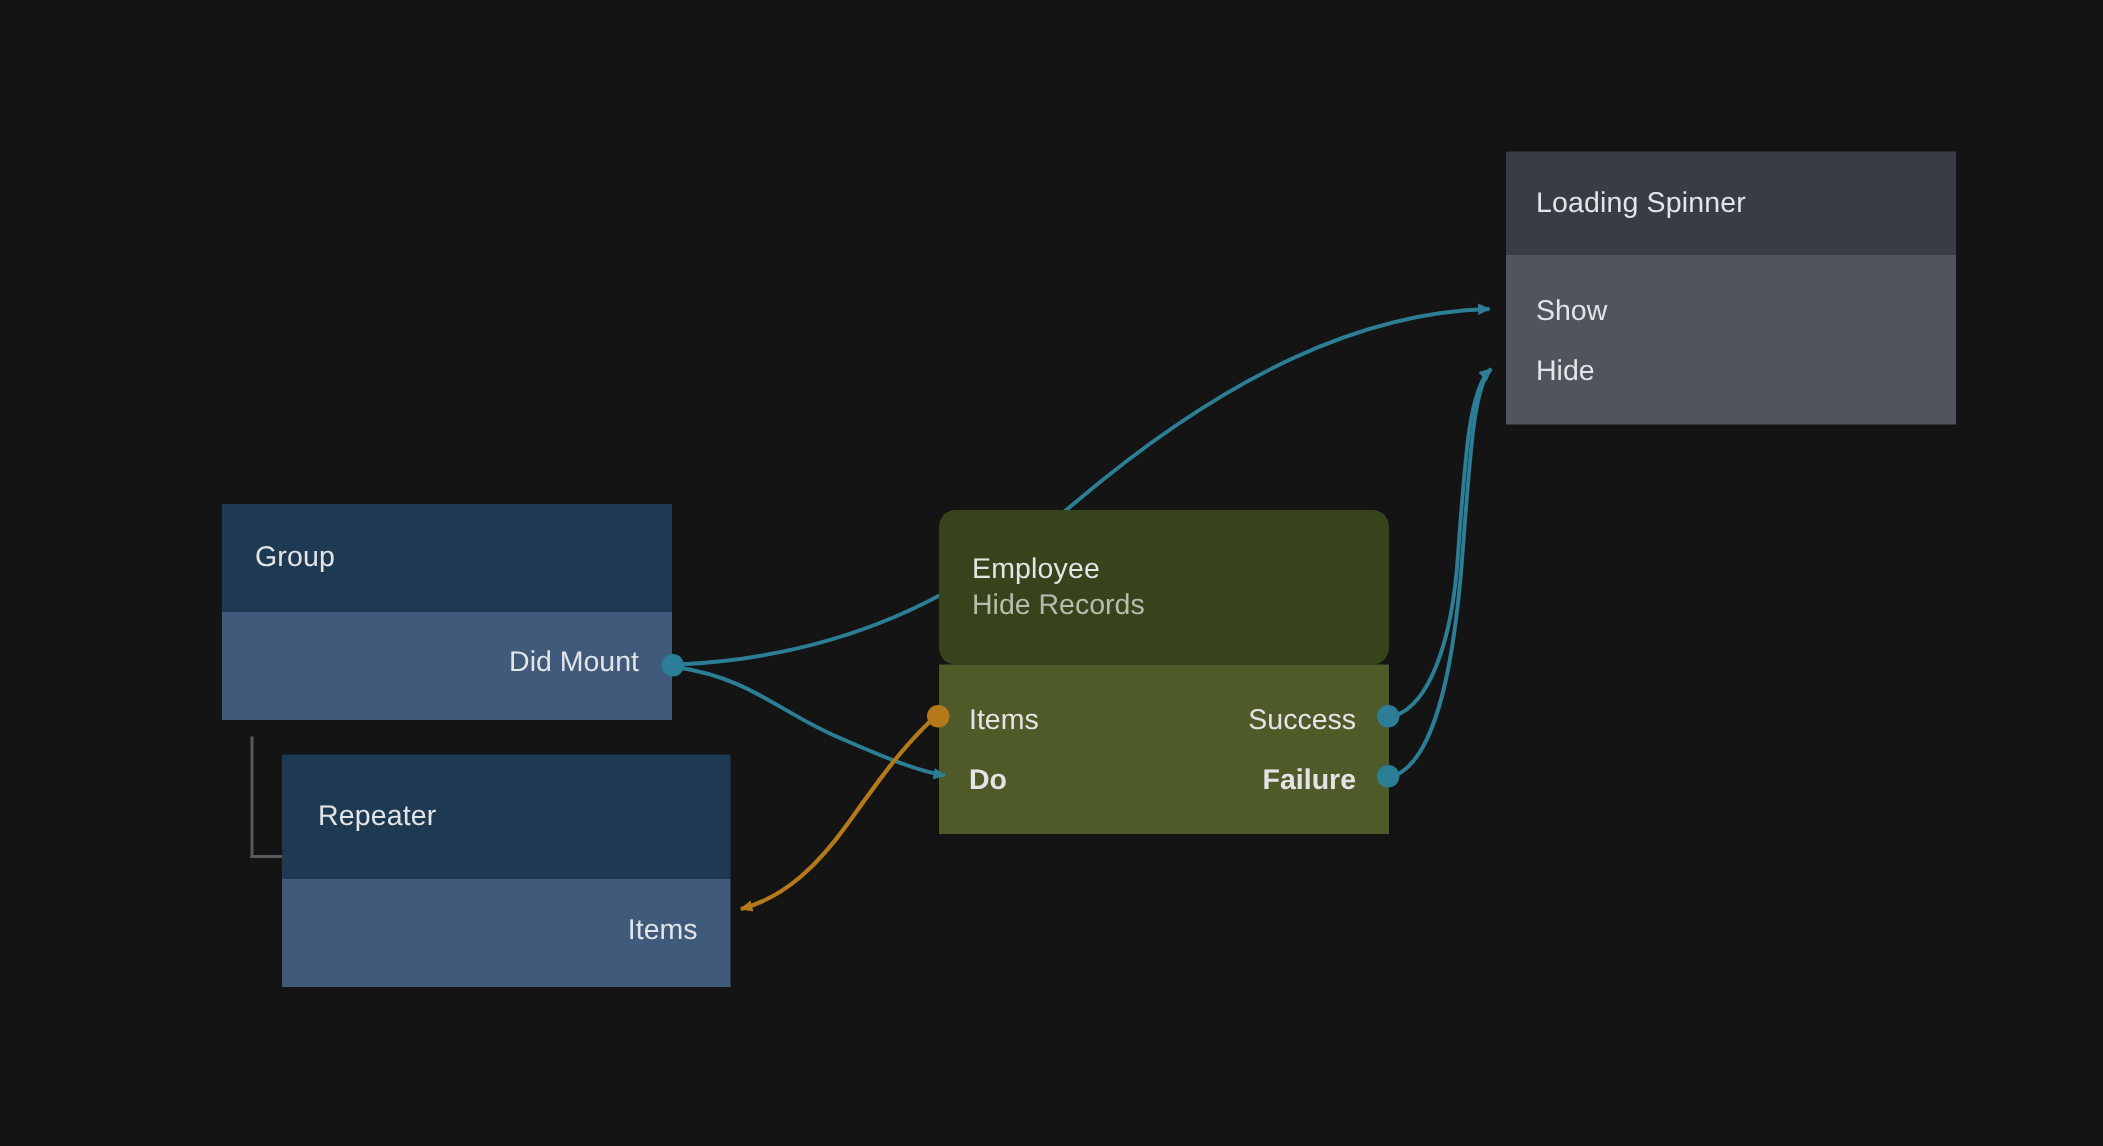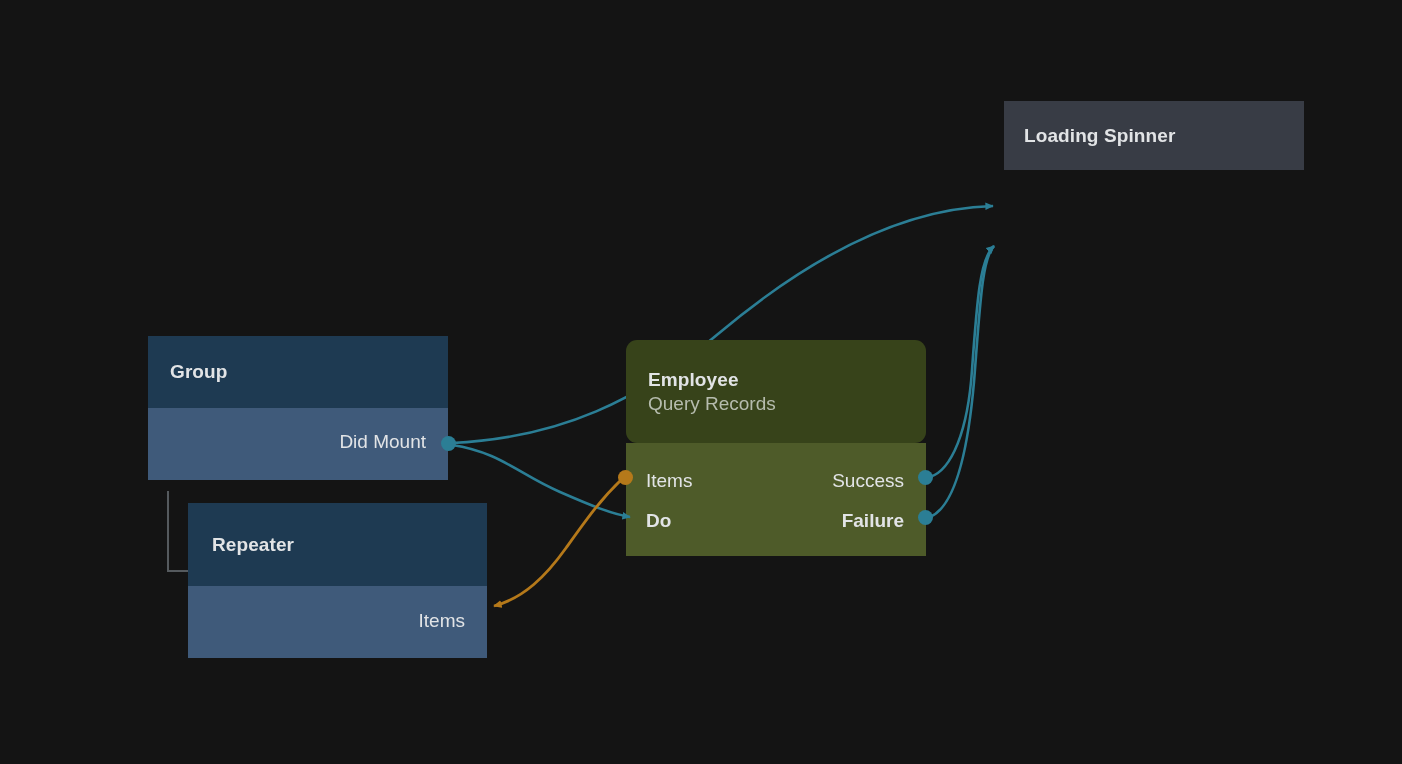--- a/index.html
+++ b/index.html
@@ -34,21 +34,21 @@
     box-sizing: border-box;
   }
   .node-header {
     box-sizing: border-box;
     display: flex;
     flex-direction: column;
     justify-content: center;
   }
   .node-title {
     font-size: 19px;
-    font-weight: bold;
+    font-weight: normal;
     color: #e2e4e6;
     letter-spacing: 0.1px;
     line-height: 1.25;
   }
   .node-subtitle {
     font-size: 19px;
     font-weight: normal;
     color: #b6bcae;
     line-height: 1.25;
   }
@@ -142,40 +142,48 @@
     <div class="node-body" style="height:72px;">
       <div class="port-row" style="top:21px; padding:0 22px 0 12px;">
         <span class="port-label right">Items</span>
       </div>
     </div>
   </div>
 
   <div class="node node-green" style="left:626px; top:340px; width:300px; height:216px;">
     <div class="node-header" style="height:103px; padding:0 0 0 22px;">
       <div class="node-title">Employee</div>
-      <div class="node-subtitle">Query Records</div>
+      <div class="node-subtitle">Hide Records</div>
     </div>
     <div class="node-body" style="height:113px;">
       <div class="port-row" style="top:24px; padding:0 22px 0 20px;">
         <span class="port-label">Items</span>
         <span class="port-label right">Success</span>
       </div>
       <div class="port-row" style="top:64px; padding:0 22px 0 20px;font-weight:bold;">
         <span class="port-label">Do</span>
         <span class="port-label right">Failure</span>
       </div>
     </div>
   </div>
   <div class="port-dot orange" style="left:618px; top:470px;"></div>
   <div class="port-dot teal" style="left:918px; top:470px;"></div>
   <div class="port-dot teal" style="left:918px; top:510px;"></div>
 
   <div class="node node-grey" style="left:1004px; top:101px; width:300px; height:182px;">
     <div class="node-header" style="height:69px; padding:0 0 0 20px;">
       <div class="node-title">Loading Spinner</div>
+    </div>
+    <div class="node-body" style="height:113px;">
+      <div class="port-row" style="top:24px; padding:0 20px;">
+        <span class="port-label">Show</span>
+      </div>
+      <div class="port-row" style="top:64px; padding:0 20px;">
+        <span class="port-label">Hide</span>
+      </div>
     </div>
   </div>
 
   <svg class="edge-layer" id="edges-over" width="1402" height="764" viewBox="0 0 1402 764">
     <defs>
       <marker id="arrow-teal-2" markerWidth="9" markerHeight="9" refX="7.6" refY="4.5" orient="auto" markerUnits="userSpaceOnUse">
         <path d="M0,0.7 L8.4,4.5 L0,8.3 z" fill="#2b7e95"></path>
       </marker>
       <marker id="arrow-orange" markerWidth="9" markerHeight="9" refX="7.6" refY="4.5" orient="auto" markerUnits="userSpaceOnUse">
         <path d="M0,0.7 L8.4,4.5 L0,8.3 z" fill="#b5791a"></path>

